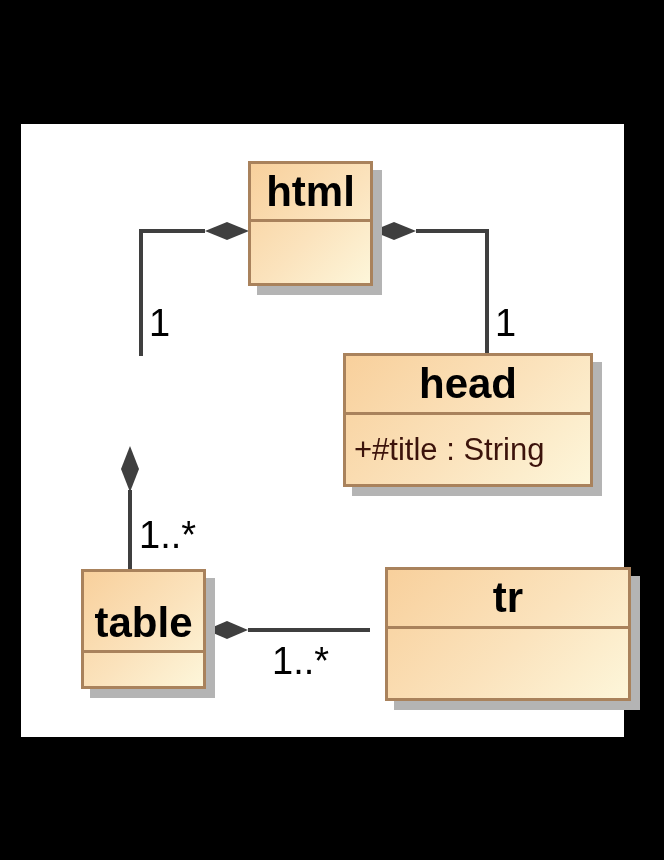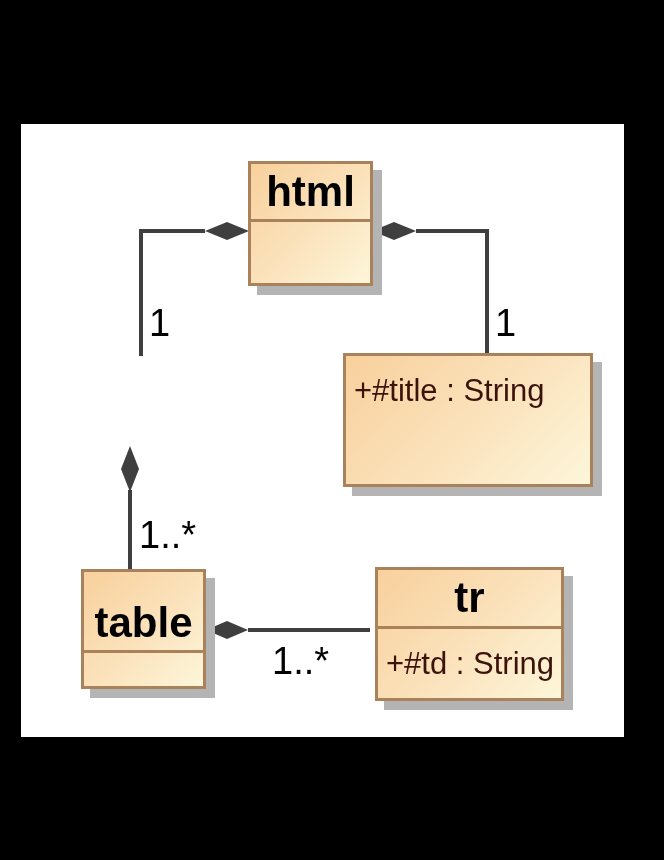--- a/index.html
+++ b/index.html
@@ -50,21 +50,21 @@
   #box-body  .uml-attrs { height: 32px; }
 
   #box-head  { left: 322px; top: 229px; width: 250px; height: 134px; }
   #box-head  .uml-title { height: 59px; }
   #box-head  .uml-attrs { height: 69px; }
 
   #box-table { left:  60px; top: 445px; width: 125px; height: 120px; }
   #box-table .uml-title { height: 57px; margin-top: 24px; }
   #box-table .uml-attrs { height: 57px; }
 
-  #box-tr    { left: 354px; top: 443px; width: 189px; height: 134px; }
+  #box-tr    { left: 364px; top: 443px; width: 246px; height: 134px; }
   #box-tr    .uml-title { height: 59px; }
   #box-tr    .uml-attrs { height: 69px; }
 
   .mult {
     position: absolute;
     font-size: 38px; color: #000000;
     white-space: nowrap;
     line-height: 1.0;
   }
   #mult-body  { left: 128px; top: 180px; }
@@ -93,35 +93,33 @@
       <polygon points="185,506 206,497 227,506 206,515" fill="#3f3f3f"></polygon>
     </svg>
 
     <div class="uml-class" id="box-html">
       <div class="uml-title">html</div>
       <div class="uml-attrs"></div>
     </div>
 
 
     <div class="uml-class" id="box-head">
+      <div class="uml-title">head</div>
       <div class="uml-attrs">
         <span>+#title : String</span>
       </div>
     </div>
 
     <div class="uml-class" id="box-table">
       <div class="uml-title">table</div>
       <div class="uml-attrs"></div>
     </div>
 
     <div class="uml-class" id="box-tr">
       <div class="uml-title">tr</div>
-      <div class="uml-attrs">
-        <span>+#td : String</span>
-      </div>
     </div>
 
     <div class="mult" id="mult-body">1</div>
     <div class="mult" id="mult-head">1</div>
     <div class="mult" id="mult-table">1..*</div>
     <div class="mult" id="mult-tr">1..*</div>
 
   </div>
 </div>
 

